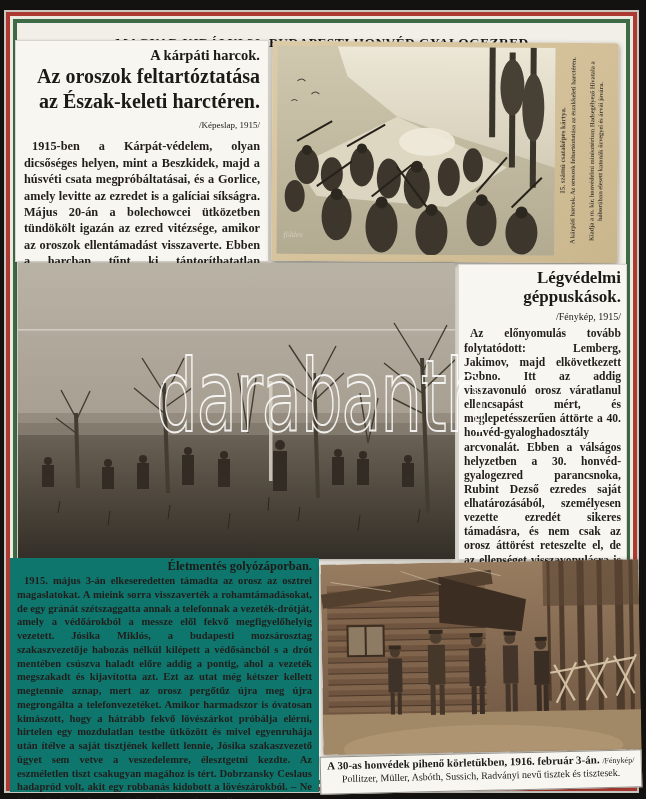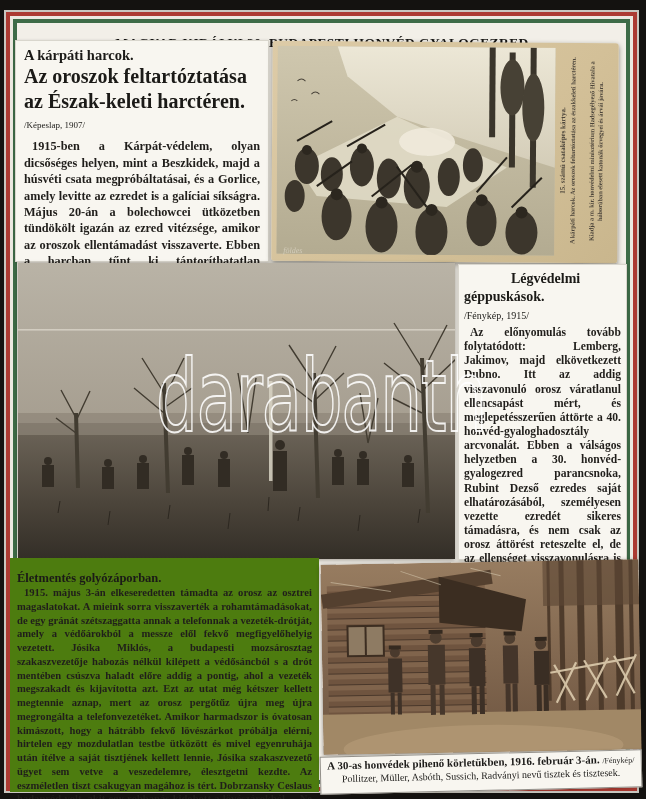--- a/index.html
+++ b/index.html
@@ -11,21 +11,21 @@
   .frame-outer{position:absolute;left:4px;top:10px;right:7px;bottom:6px;
     background:#c9c6bf;padding:2px;box-sizing:border-box;}
   .frame-red{height:100%;box-sizing:border-box;border:4px solid #ac3a32;}
   .frame-white{height:100%;box-sizing:border-box;border:3px solid #ece9e1;}
   .frame-green{height:100%;box-sizing:border-box;border:4px solid #3d6b47;
     background:#f2efe8;}
   
   .slip{position:absolute;background:#f8f6f0;border:1px solid #d9d6cd;
     box-shadow:0 1px 3px rgba(40,35,25,.25);box-sizing:border-box;}
   .para{font-weight:bold;text-align:justify;color:#201e1b;}
-  .head{font-weight:bold;text-align:left;color:#1b1a17;}
+  .head{font-weight:bold;text-align:right;color:#1b1a17;}
   .src{font-weight:normal;}
   
   .title{position:absolute;left:20px;right:22px;top:35px;text-align:center;
     font-weight:bold;font-size:13.5px;letter-spacing:.4px;color:#161513;}
   
   #slip-karpati{left:15px;top:40px;width:254px;height:222px;padding:5px 8px;}
   #slip-karpati .h1{font-size:14.5px;line-height:1.25;}
   #slip-karpati .h2{font-size:20px;line-height:1.25;}
   #slip-karpati .src{font-size:9px;}
   #slip-karpati .para{font-size:12.3px;line-height:1.34;margin-top:6px;text-indent:8px;}
@@ -34,33 +34,33 @@
     background:linear-gradient(135deg,#ddcba7,#d3c098 60%,#c9b68d);
     border-radius:3px;box-shadow:0 2px 5px rgba(20,15,5,.5);
     transform:rotate(.4deg);}
   #postcard svg{position:absolute;left:5px;top:5px;}
   .vtext{position:absolute;top:5px;height:206px;writing-mode:vertical-rl;
     transform:rotate(180deg);text-align:center;font-weight:bold;color:#4b443a;
     line-height:1.35;}
   #pc-cap1{left:287px;font-size:7px;}
   #pc-cap2{left:297px;font-size:6.3px;}
   #pc-imprint{left:316px;font-size:6.3px;width:18px;}
-  .signature{position:absolute;left:12px;bottom:6px;font-size:8px;font-style:italic;
+  .signature{position:absolute;left:12px;bottom:22px;font-size:8px;font-style:italic;
     color:#d8d2c0;opacity:.85;}
   
   #photo-field{position:absolute;left:18px;top:263px;width:437px;height:296px;
     box-shadow:0 1px 4px rgba(30,25,15,.4);}
   
   #slip-legvedelmi{left:458px;top:264px;width:169px;height:296px;padding:4px 5px;}
-  #slip-legvedelmi .h1{font-size:14px;line-height:1.1;margin-left:47px;}
+  #slip-legvedelmi .h1{font-size:17px;line-height:1.1;margin-left:47px;}
   #slip-legvedelmi .src{font-size:10px;}
   #slip-legvedelmi .para{font-size:11.6px;line-height:1.22;margin-top:3px;text-indent:6px;}
   
-  #slip-eletmentes{left:10px;top:558px;width:309px;height:234px;padding:13px 7px;
-    background:#4d7c0f;border:none;box-shadow:none;}
+  #slip-eletmentes{left:10px;top:558px;width:309px;height:234px;padding:1px 7px;
+    background:#0f766e;border:none;box-shadow:none;}
   #slip-eletmentes .h1{font-size:12.5px;}
   #slip-eletmentes .para{font-size:10.6px;line-height:1.3;text-indent:7px;}
   
   #photo-cabin{position:absolute;left:322px;top:562px;width:318px;height:190px;
     transform:rotate(-1deg);box-shadow:0 1px 4px rgba(30,25,15,.45);}
   #caption-cabin{left:320px;top:753px;width:322px;height:38px;padding:2px 4px;
     transform:rotate(-1.3deg);border:1px solid #93908a;}
   #caption-cabin .l1{font-size:11px;font-weight:bold;text-align:center;line-height:1.25;}
   #caption-cabin .l1 .src{font-size:8px;font-weight:normal;}
   #caption-cabin .l2{font-size:10px;text-align:center;line-height:1.2;}
@@ -81,21 +81,21 @@
       </div>
     </div>
 </div>
 
 <div class="title">MAGYAR KIRÁLYI 30. BUDAPESTI HONVÉD GYALOGEZRED</div>
 
 <div class="slip" id="slip-karpati">
   <div class="head">
     <span class="h1">A kárpáti harcok.</span><br>
     <span class="h2">Az oroszok feltartóztatása az Észak-keleti harctéren.</span>
-    <span class="src">/Képeslap, 1907/</span>
+    <span class="src">/Képeslap, 1915/</span>
   </div>
   <div class="para">1915-ben a Kárpát-védelem, olyan dicsőséges helyen, mint a Beszkidek, majd a húsvéti csata megpróbáltatásai, és a Gorlice, amely levitte az ezredet is a galíciai síkságra. Május 20-án a bolechowcei ütközetben tündökölt igazán az ezred vitézsége, amikor az oroszok ellentámadást visszaverte. Ebben a harcban tűnt ki tántoríthatatlan hősiességével Rumy Lajos hadnagy, aki méltán érdemelte ki a Tiszti Arany Vitézségi Érmet.</div>
 </div>
 
 <div id="postcard">
   <svg width="278" height="208" viewBox="0 0 278 208">
     <rect x="0" y="0" width="278" height="208" fill="#c9c0a6"></rect>
     <rect x="0" y="0" width="278" height="208" fill="url(#pcsky)"></rect>
     <defs>
       <linearGradient id="pcsky" x1="0" y1="0" x2="0" y2="1">

